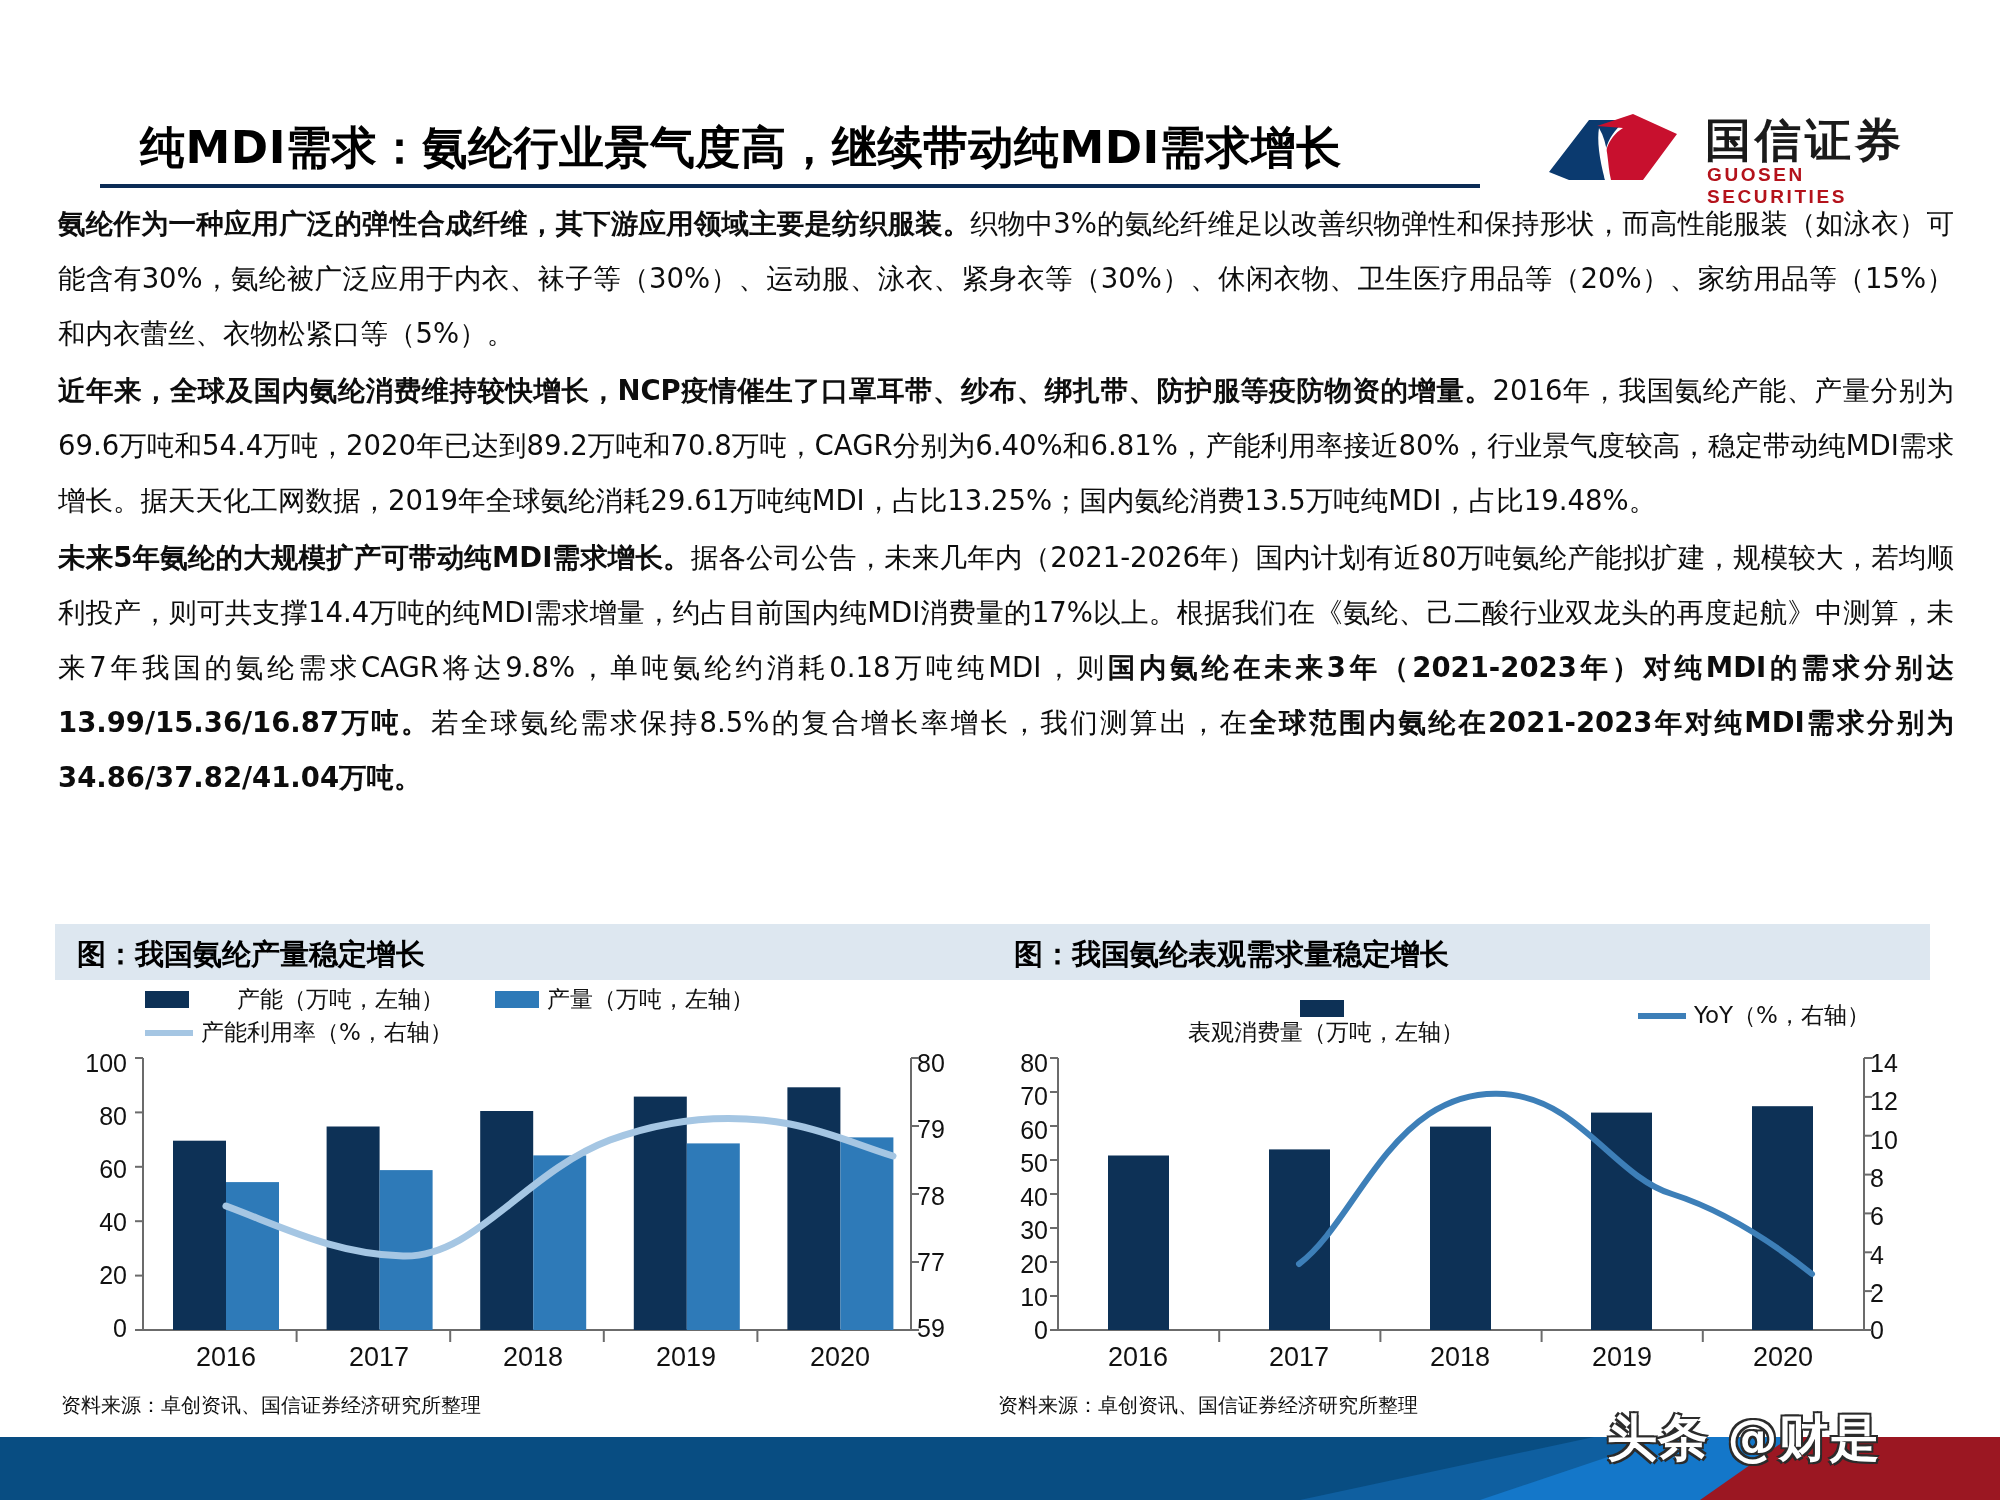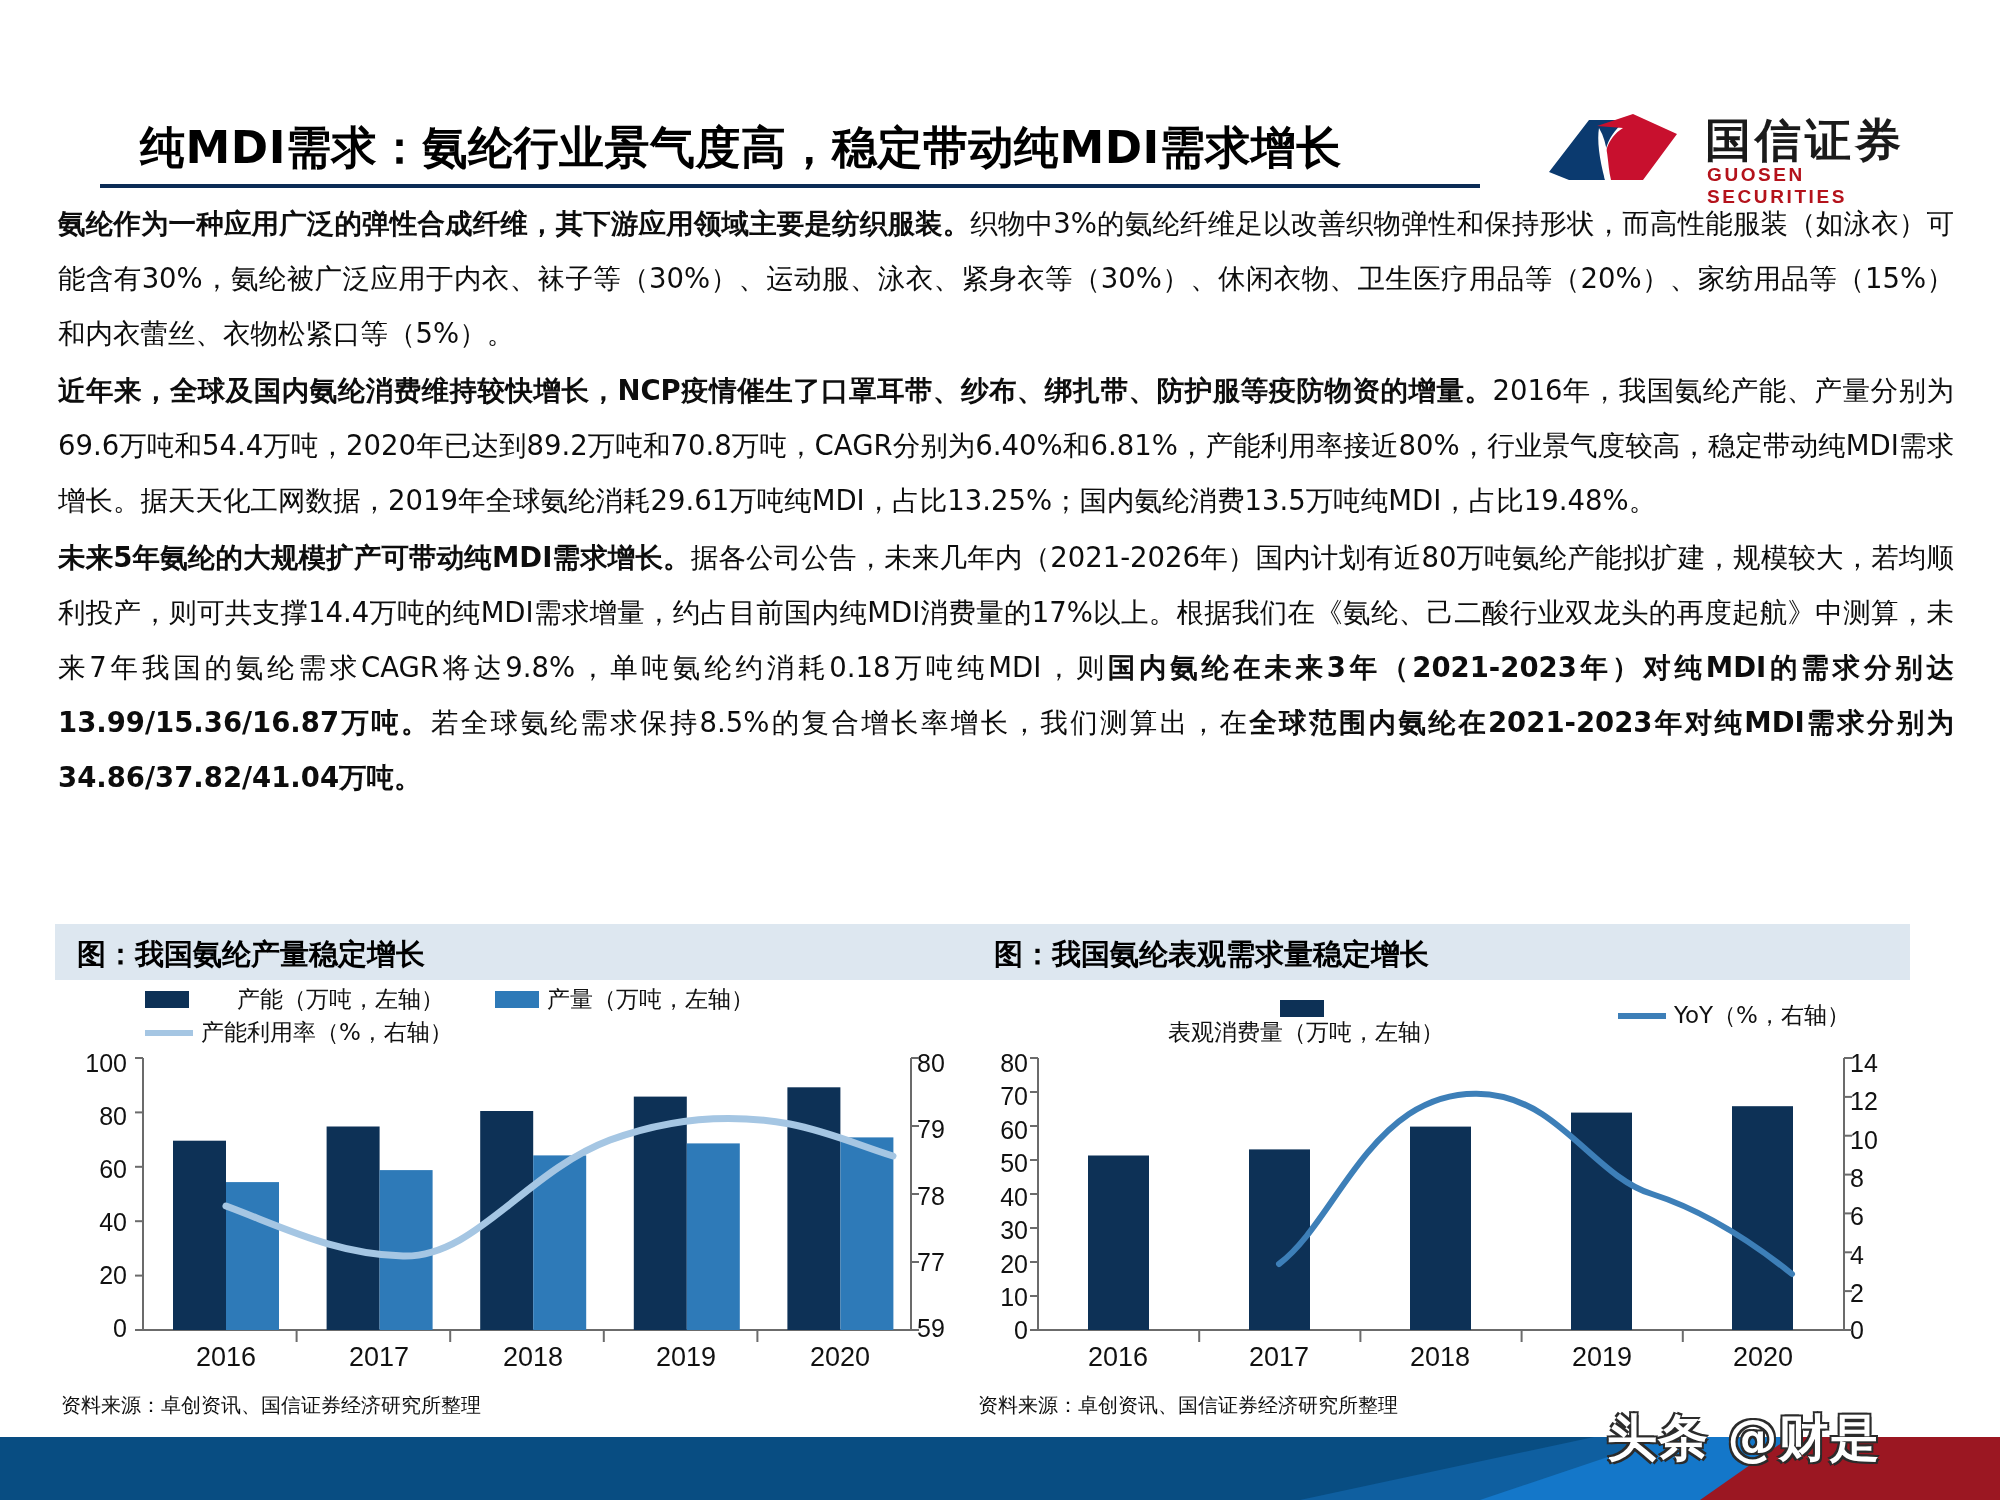--- a/index.html
+++ b/index.html
@@ -43,21 +43,21 @@
     font-size:27.5px;line-height:55px;color:#0d0d0d;text-align:justify;
     text-justify:inter-character;
     font-family:"DejaVu Sans","Liberation Sans",sans-serif;
     margin:0 0 2px 0;
   }
   .para b{font-weight:bold;}
 
   
   .panel{position:absolute;top:924px;width:938px;height:500px;}
   .panel-left{left:55px;}
-  .panel-right{left:972px;}
+  .panel-right{left:992px;}
   .panel-head{
     position:absolute;left:0;top:0;width:100%;height:56px;
     background:#dde7f0;
   }
   .panel-head-title{
     position:absolute;left:22px;top:11px;
     font-size:29px;font-weight:bold;color:#000;
     font-family:"DejaVu Sans","Liberation Sans",sans-serif;
     white-space:nowrap;
   }
@@ -112,21 +112,21 @@
       -2px 2px 0 #2b2b2b, 2px 2px 0 #2b2b2b;
     white-space:nowrap;letter-spacing:1px;text-align:center;
   }
 </style>
 </head>
 <body>
 
 <div class="page">
 
   <div class="header">
-    <div class="page-title">纯MDI需求：氨纶行业景气度高，稳定带动纯MDI需求增长</div>
+    <div class="page-title">纯MDI需求：氨纶行业景气度高，继续带动纯MDI需求增长</div>
     <div class="header-rule"></div>
 
     <div class="logo">
       <div class="logo-mark">
         <svg width="140" height="76" viewBox="0 0 140 76" xmlns="http://www.w3.org/2000/svg">
           <path d="M4 62 L44 10 L82 10 C62 24 56 44 60 70 L24 70 Z" fill="#0b3a6f"></path>
           <path d="M52 16 L88 4 L132 24 L98 70 L62 70 C56 46 62 28 78 18 Z" fill="#c8102e"></path>
           <path d="M54 18 C64 34 62 54 66 70 L60 70 C54 48 52 30 54 18 Z" fill="#ffffff"></path>
         </svg>
       </div>

